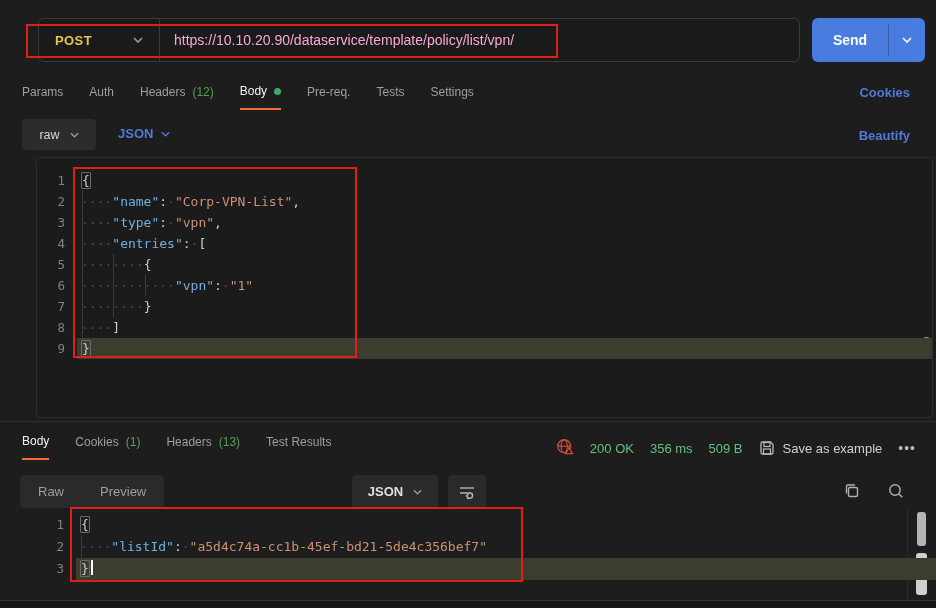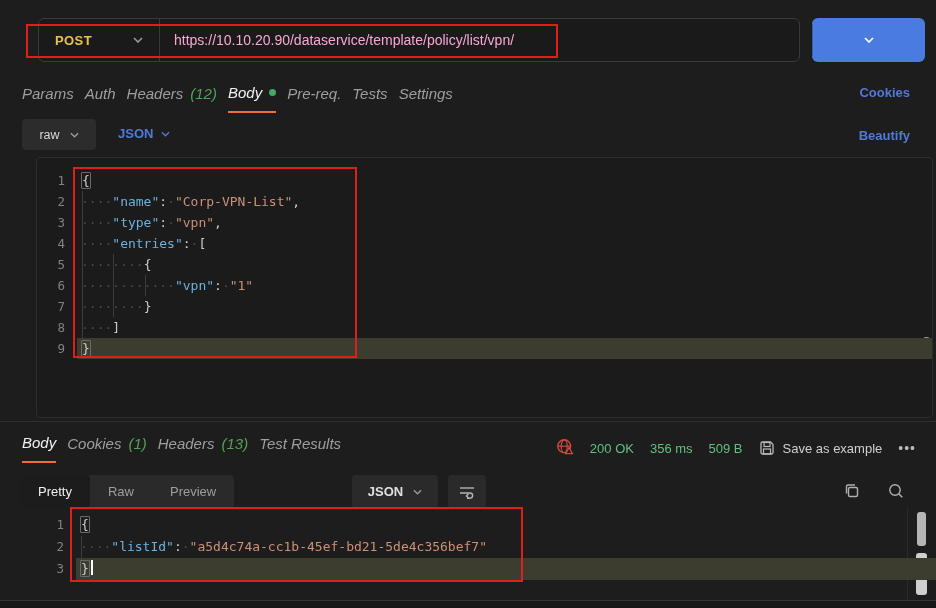--- a/index.html
+++ b/index.html
@@ -36,21 +36,21 @@
   .send-div { width:1px; background:rgba(0,0,0,.25); margin:6px 0; }
   .send-caret { flex:1; display:flex; align-items:center; justify-content:center; }
 
   
   .annot { position:absolute; border:2px solid var(--c-red); pointer-events:none; z-index:9; }
   #annot-url  { left:26px;  top:24px;  width:532px; height:34px; }
   #annot-req  { left:73px;  top:167px; width:284px; height:191px; }
   #annot-resp { left:70px;  top:507px; width:453px; height:75px; }
 
   
-  .tabs { position:absolute; display:flex; gap:11px; font-size:15px;font-style:italic; }
+  .tabs { position:absolute; display:flex; gap:26px; font-size:12px; }
   #req-tabs  { left:22px; top:84px; }
   #resp-tabs { left:22px; top:434px; }
   .tab { color:#9e9e9e; padding-bottom:10px; display:flex; align-items:center; gap:7px; cursor:pointer; }
   .tab.active { color:#f2f2f2; border-bottom:2px solid var(--c-orange); }
   .tab .count { color:var(--c-countgreen); }
   .tab .dot { width:7px; height:7px; border-radius:50%; background:#43a868; display:inline-block; }
   .link { position:absolute; color:var(--c-link); font-size:13px; font-weight:700; cursor:pointer; }
   #cookies-link { right:26px; top:85px; }
   #beautify-link { right:26px; top:128px; }
 
@@ -131,20 +131,21 @@
       <span>
         <svg width="10" height="6" viewBox="0 0 10 6">
             <path d="M1 1l4 4 4-4" stroke="#9a9a9a" stroke-width="1.6" fill="none"></path>
           </svg>
       </span>
     </div>
     <div class="vdiv"></div>
     <div class="url-text">https://10.10.20.90/dataservice/template/policy/list/vpn/</div>
   </div>
   <div class="send-btn">
+    <span class="send-label">Send</span>
     <span class="send-div"></span>
     <span class="send-caret">
       <svg width="10" height="6" viewBox="0 0 10 6">
           <path d="M1 1l4 4 4-4" stroke="#fff" stroke-width="1.6" fill="none"></path>
         </svg>
     </span>
   </div>
   <div class="annot" id="annot-url"></div>
 
   <div class="tabs" id="req-tabs">
@@ -253,21 +254,20 @@
         <path d="M2 3.5A1.5 1.5 0 0 1 3.5 2h8L14 4.5v8a1.5 1.5 0 0 1-1.5 1.5h-9A1.5 1.5 0 0 1 2 12.5z" fill="none" stroke="#b8b8b8" stroke-width="1.3"></path>
         <rect x="5" y="2.5" width="6" height="4" fill="none" stroke="#b8b8b8" stroke-width="1.2"></rect>
         <rect x="4.5" y="9" width="7" height="5" fill="none" stroke="#b8b8b8" stroke-width="1.2"></rect>
       </svg>
       <span>Save as example</span>
     </span>
     <span class="dots">•••</span>
   </div>
 
   <div class="seg-group">
-      <button class="seg seg-active">Pretty</button>
       <button class="seg">Raw</button>
       <button class="seg">Preview</button>
     </div>
   <div class="json-pill">
     <span>JSON</span>
     <svg width="9" height="6" viewBox="0 0 10 6">
         <path d="M1 1l4 4 4-4" stroke="#9a9a9a" stroke-width="1.5" fill="none"></path>
       </svg>
   </div>
   <div class="wrap-pill">

